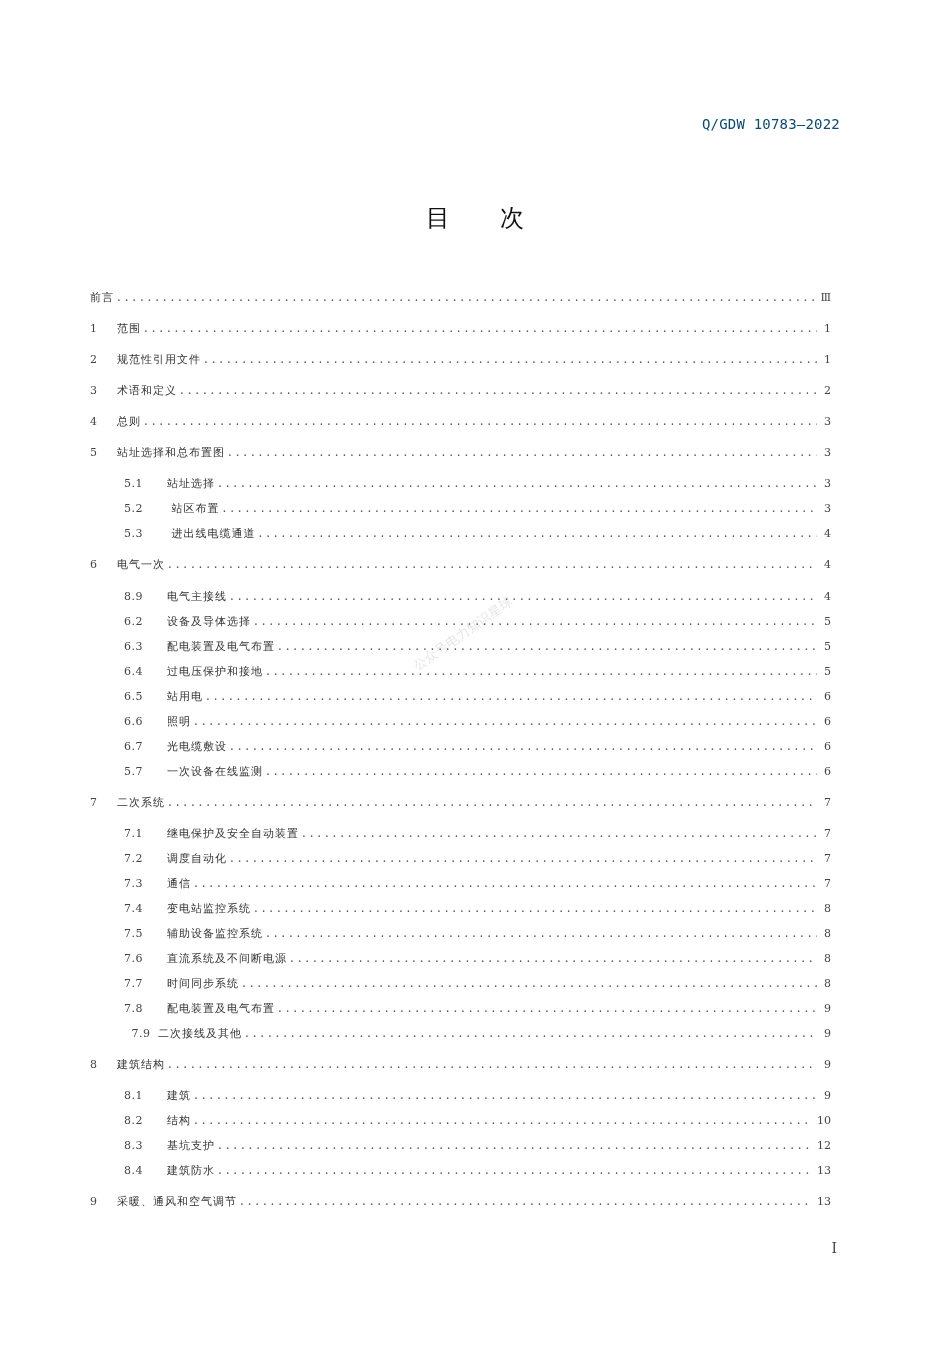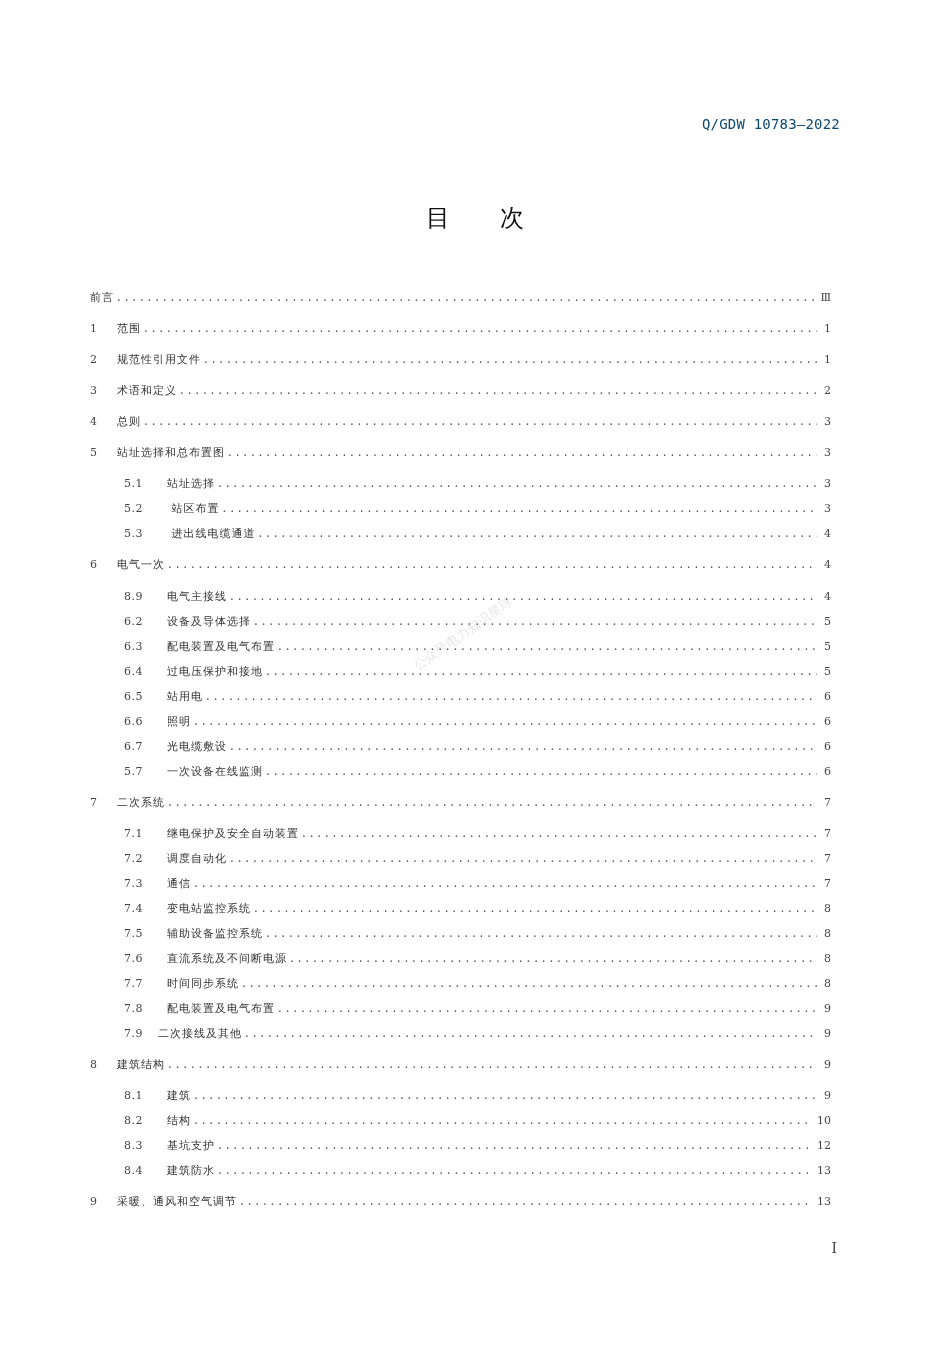--- a/index.html
+++ b/index.html
@@ -54,21 +54,21 @@
     white-space: nowrap;
   }
   .entry.sub { left: 34px; width: 707px; }
   .entry .num {
     display: inline-block;
     flex: 0 0 auto;
     color: #444;
   }
   .entry.top .num { width: 27px; }
   .entry.sub .num { width: 43px; letter-spacing: 0.5px; }
-  .entry.sub.tight .num { width: 34px; }
+  .entry.sub.tight .num { width: 34px; text-align: center; }
   .entry .label {
     flex: 0 0 auto;
     color: #333;
     letter-spacing: 1px;
   }
   .entry .leader {
     flex: 1 1 auto;
     overflow: hidden;
     color: #555;
     margin: 0 4px 0 3px;

